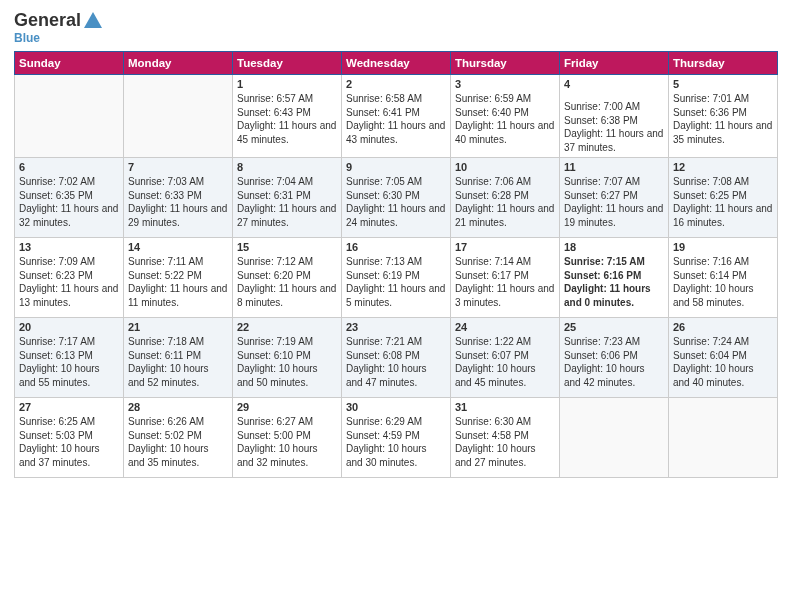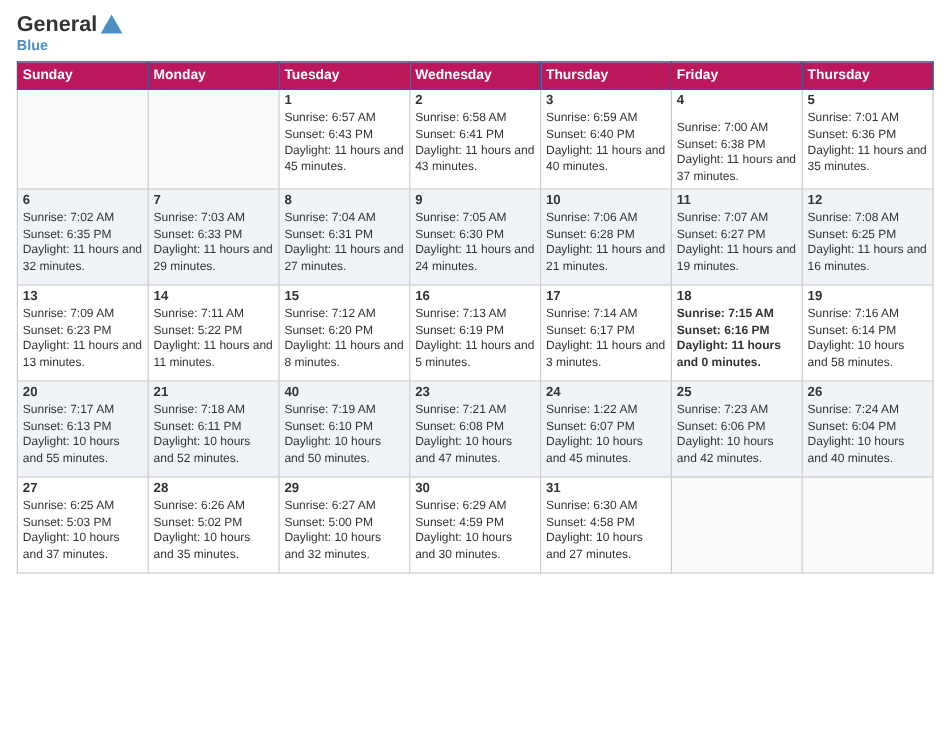--- a/index.html
+++ b/index.html
@@ -247,21 +247,21 @@
 Sunset: 6:13 PM
 Daylight: 10 hours and 55 minutes.</div>
           </td>
           <td>
             <span class="day-num">21</span>
             <div class="cell-text" style="white-space: pre-line;">Sunrise: 7:18 AM
 Sunset: 6:11 PM
 Daylight: 10 hours and 52 minutes.</div>
           </td>
           <td>
-            <span class="day-num">40</span>
+            <span class="day-num">22</span>
             <div class="cell-text" style="white-space: pre-line;">Sunrise: 7:19 AM
 Sunset: 6:10 PM
 Daylight: 10 hours and 50 minutes.</div>
           </td>
           <td>
             <span class="day-num">23</span>
             <div class="cell-text" style="white-space: pre-line;">Sunrise: 7:21 AM
 Sunset: 6:08 PM
 Daylight: 10 hours and 47 minutes.</div>
           </td>

